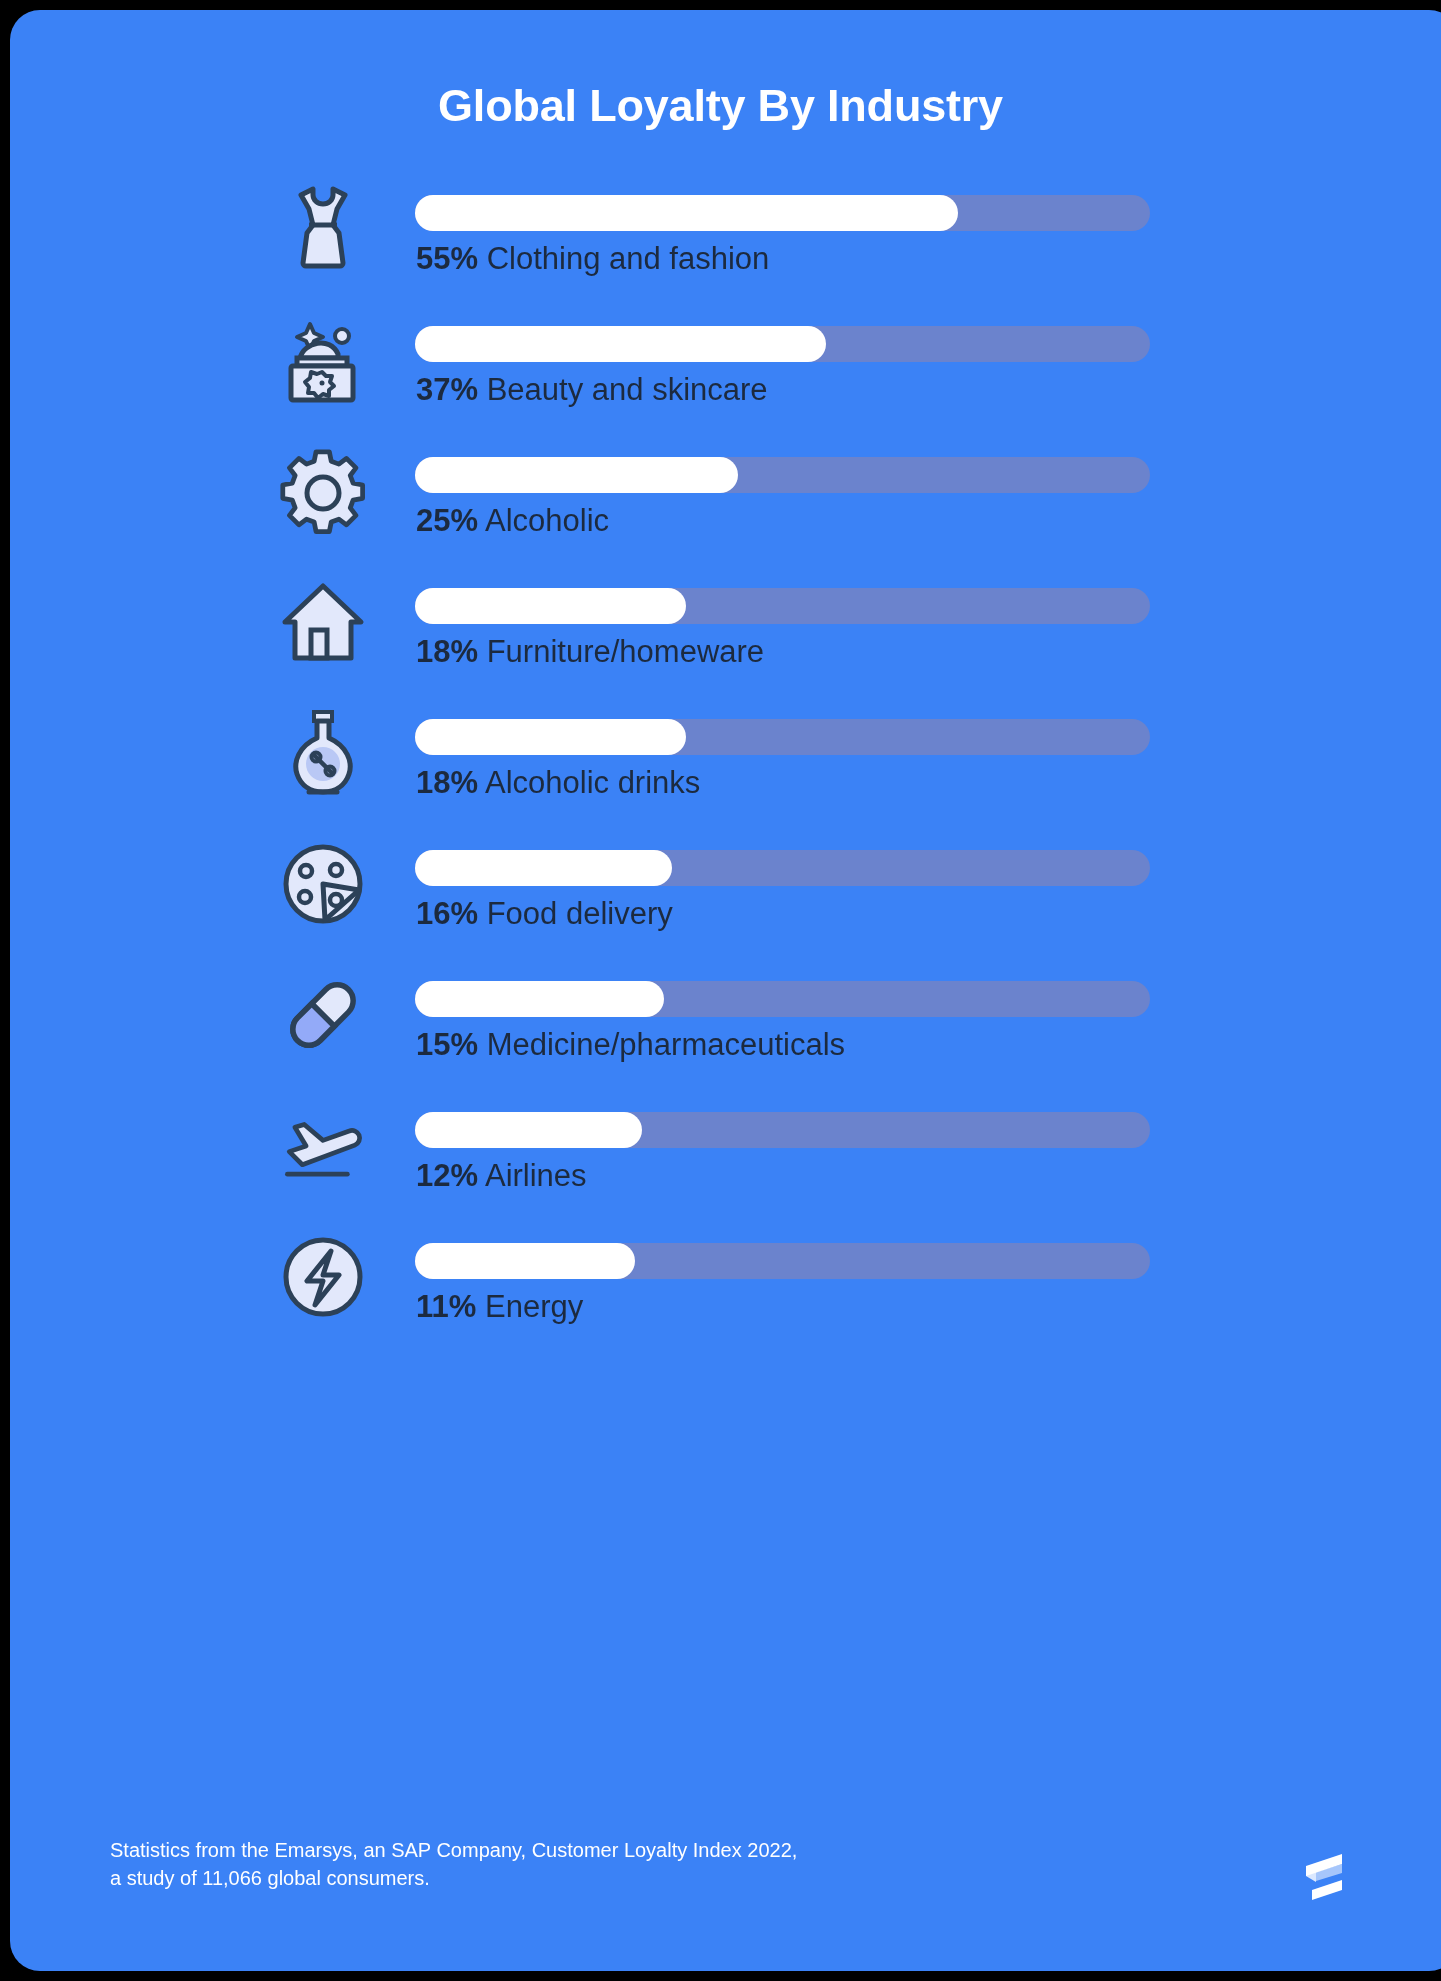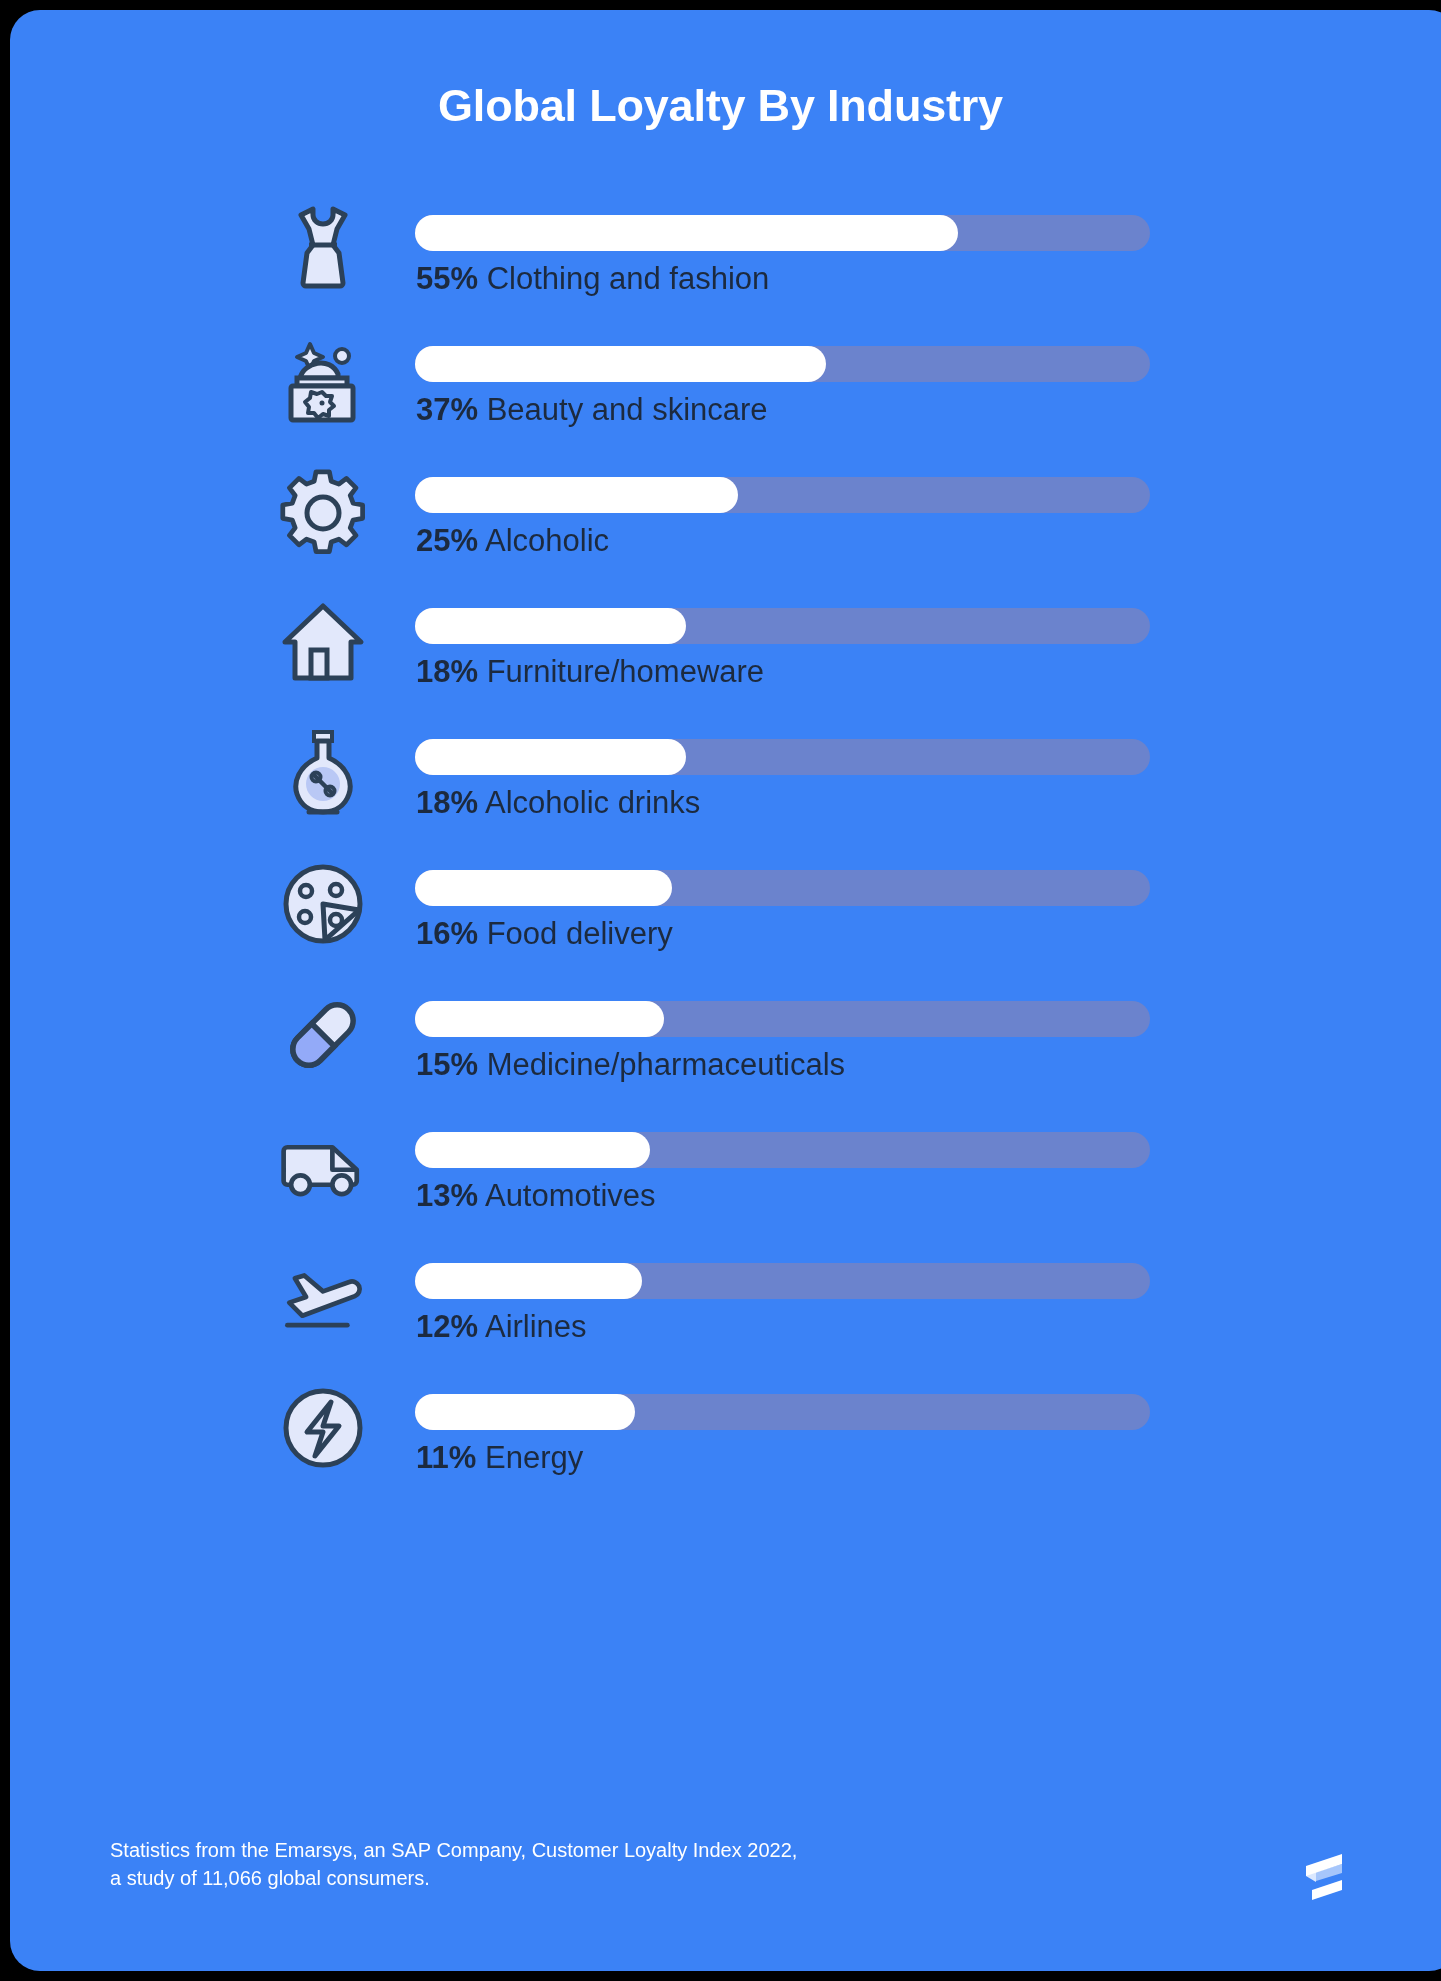--- a/index.html
+++ b/index.html
@@ -31,21 +31,21 @@
     width: 1421px;
     text-align: center;
     color: #ffffff;
     font-size: 45px;
     font-weight: bold;
     letter-spacing: -0.2px;
   }
   .rows {
     position: absolute;
     left: 0;
-    top: 186px;
+    top: 166px;
     width: 1421px;
   }
   .row {
     position: relative;
     height: 131px;
   }
   .icon-box {
     position: absolute;
     left: 268px;
     top: 4px;
@@ -208,34 +208,20 @@
             </g>
           </svg>
         </div>
         <div class="bar-track">
           <div class="bar-fill" style="width: 249px;"></div>
         </div>
         <div class="row-label"><span class="pct">15%</span> <span>Medicine/pharmaceuticals</span></div>
       </div>
       <div class="row">
         <div class="icon-box">
-          <svg width="96" height="72" viewBox="0 0 96 72">
-            <path d="M6 20 a4 4 0 0 1 4-4 L58 16 L84 40 L84 52 a4 4 0 0 1-4 4 L10 56 a4 4 0 0 1-4-4 Z" fill="#e2e8fb" stroke="#2c4158" stroke-width="5" stroke-linejoin="round"></path>
-            <path d="M58 16 L58 40 L84 40" fill="none" stroke="#2c4158" stroke-width="5" stroke-linejoin="round"></path>
-            <circle cx="24" cy="56" r="10" fill="#e2e8fb" stroke="#2c4158" stroke-width="5"></circle>
-            <circle cx="68" cy="56" r="10" fill="#e2e8fb" stroke="#2c4158" stroke-width="5"></circle>
-          </svg>
-        </div>
-        <div class="bar-track">
-          <div class="bar-fill" style="width: 235px;"></div>
-        </div>
-        <div class="row-label"><span class="pct">13%</span> <span>Automotives</span></div>
-      </div>
-      <div class="row">
-        <div class="icon-box">
           <svg width="96" height="80" viewBox="0 0 96 80">
             <path d="M12 46 L30 40 L18 20 L28 17 L48 34 L76 24 a8 8 0 0 1 6 15 L26 60 Z" fill="#e2e8fb" stroke="#2c4158" stroke-width="5" stroke-linejoin="round"></path>
             <path d="M10 70 L74 70" stroke="#2c4158" stroke-width="5" stroke-linecap="round"></path>
           </svg>
         </div>
         <div class="bar-track">
           <div class="bar-fill" style="width: 227px;"></div>
         </div>
         <div class="row-label"><span class="pct">12%</span> <span>Airlines</span></div>
       </div>

